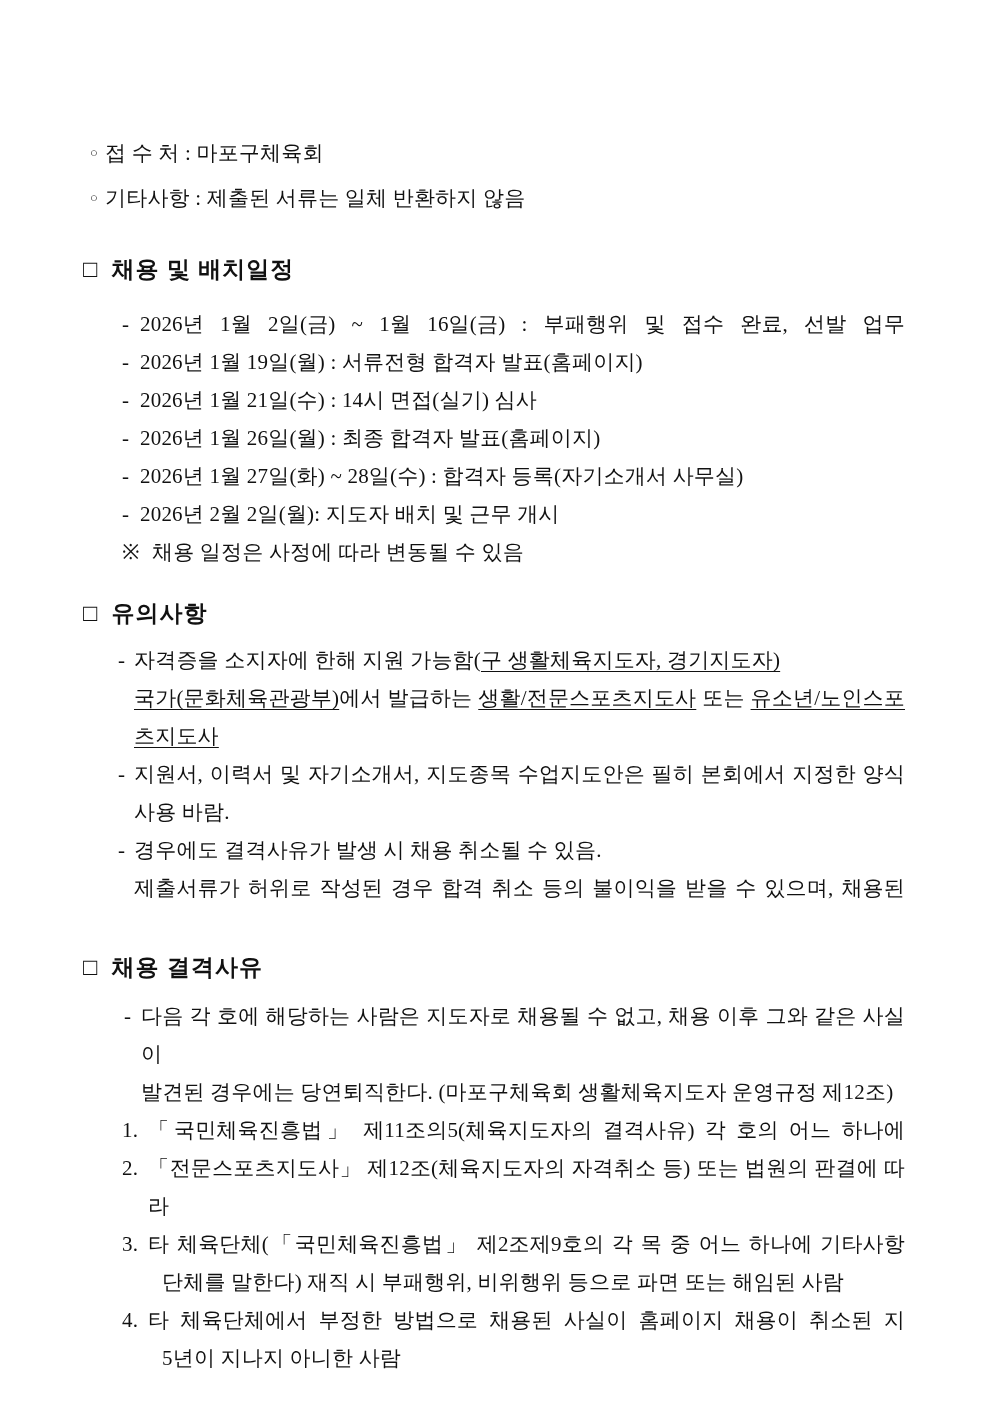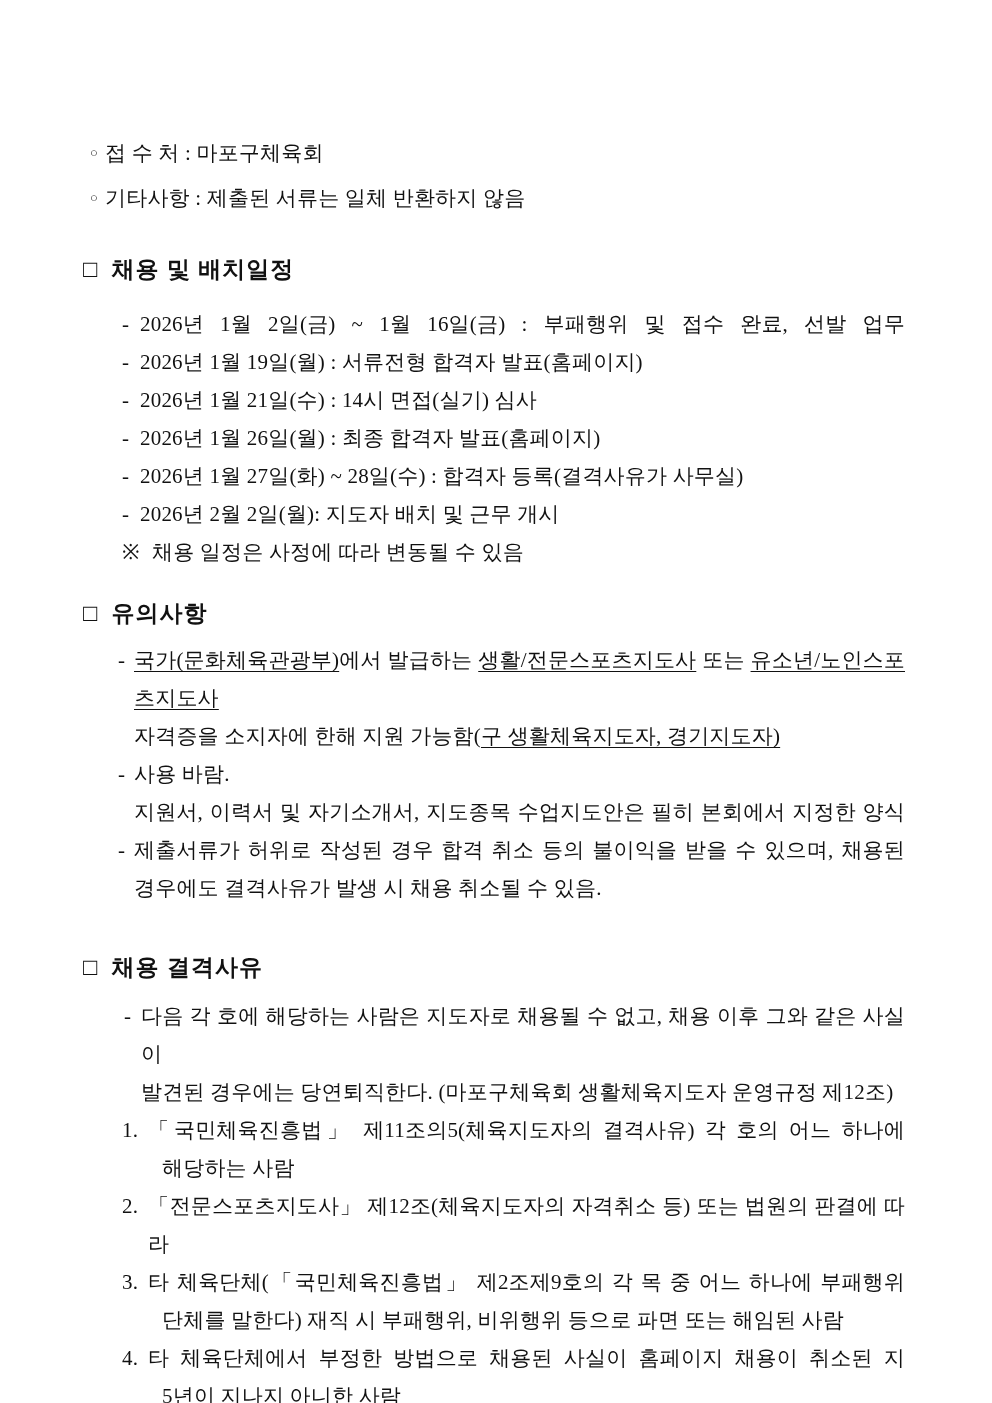--- a/index.html
+++ b/index.html
@@ -95,96 +95,95 @@
   <div class="dash-row line">
     <span class="dash-marker">-</span>
     <span>2026년 1월 21일(수) : 14시 면접(실기) 심사</span>
   </div>
   <div class="dash-row line">
     <span class="dash-marker">-</span>
     <span>2026년 1월 26일(월) : 최종 합격자 발표(홈페이지)</span>
   </div>
   <div class="dash-row line">
     <span class="dash-marker">-</span>
-    <span>2026년 1월 27일(화) ~ 28일(수) : 합격자 등록(결격사유가 사무실)</span>
+    <span>2026년 1월 27일(화) ~ 28일(수) : 합격자 등록(자기소개서 사무실)</span>
   </div>
   <div class="dash-row line">
     <span class="dash-marker">-</span>
     <span>2026년 2월 2일(월): 지도자 배치 및 근무 개시</span>
   </div>
   <div class="foot-row line">
     <span class="foot-marker">※</span>
     <span>채용 일정은 사정에 따라 변동될 수 있음</span>
   </div>
 
   <div class="section-title notes-title">
     <span class="box-marker">□</span>
     <span>유의사항</span>
   </div>
 
   <div class="bullet-row">
     <span class="dash-marker line">-</span>
     <div class="bullet-lines">
+      <div class="line">
+        <span>자격증을 소지자에 한해 지원 가능함(</span><span class="u">구 생활체육지도자, 경기지도자)</span>
+      </div>
       <div class="line stretch">
         <span class="u">국가(문화체육관광부)</span><span>에서 발급하는 </span><span class="u">생활/전문스포츠지도사</span><span> 또는 </span><span class="u">유소년/노인스포츠지도사</span>
-      </div>
-      <div class="line">
-        <span>자격증을 소지자에 한해 지원 가능함(</span><span class="u">구 생활체육지도자, 경기지도자)</span>
       </div>
     </div>
   </div>
 
   <div class="bullet-row">
     <span class="dash-marker line">-</span>
     <div class="bullet-lines">
+      <div class="line stretch">지원서, 이력서 및 자기소개서, 지도종목 수업지도안은 필히 본회에서 지정한 양식</div>
       <div class="line">사용 바람.</div>
-      <div class="line stretch">지원서, 이력서 및 자기소개서, 지도종목 수업지도안은 필히 본회에서 지정한 양식</div>
     </div>
   </div>
 
   <div class="bullet-row">
     <span class="dash-marker line">-</span>
     <div class="bullet-lines">
+      <div class="line">경우에도 결격사유가 발생 시 채용 취소될 수 있음.</div>
       <div class="line stretch">제출서류가 허위로 작성된 경우 합격 취소 등의 불이익을 받을 수 있으며, 채용된</div>
-      <div class="line">경우에도 결격사유가 발생 시 채용 취소될 수 있음.</div>
     </div>
   </div>
 
   <div class="section-title reasons-title">
     <span class="box-marker">□</span>
     <span>채용 결격사유</span>
   </div>
 
   <div class="reason-bullet">
     <span class="dash-marker line">-</span>
     <div class="bullet-lines">
       <div class="line stretch">다음 각 호에 해당하는 사람은 지도자로 채용될 수 없고, 채용 이후 그와 같은 사실이</div>
       <div class="line">발견된 경우에는 당연퇴직한다. (마포구체육회 생활체육지도자 운영규정 제12조)</div>
     </div>
   </div>
 
   <div class="num-row">
     <span class="num-marker line">1.</span>
     <div class="num-lines">
       <div class="line stretch">「국민체육진흥법」 제11조의5(체육지도자의 결격사유) 각 호의 어느 하나에</div>
-      <div class="line cont">해당하는 사람</div>
     </div>
   </div>
 
   <div class="num-row">
     <span class="num-marker line">2.</span>
     <div class="num-lines">
       <div class="line stretch">「전문스포츠지도사」 제12조(체육지도자의 자격취소 등) 또는 법원의 판결에 따라</div>
     </div>
   </div>
 
   <div class="num-row">
     <span class="num-marker line">3.</span>
     <div class="num-lines">
-      <div class="line stretch">타 체육단체(「국민체육진흥법」 제2조제9호의 각 목 중 어느 하나에 부패행위</div>
+      <div class="line stretch">타 체육단체(「국민체육진흥법」 제2조제9호의 각 목 중 어느 하나에 기타사항</div>
       <div class="line cont">단체를 말한다) 재직 시 부패행위, 비위행위 등으로 파면 또는 해임된 사람</div>
     </div>
   </div>
 
   <div class="num-row">
     <span class="num-marker line">4.</span>
     <div class="num-lines">
       <div class="line stretch">타 체육단체에서 부정한 방법으로 채용된 사실이 홈페이지 채용이 취소된 지</div>
       <div class="line cont">5년이 지나지 아니한 사람</div>
     </div>

